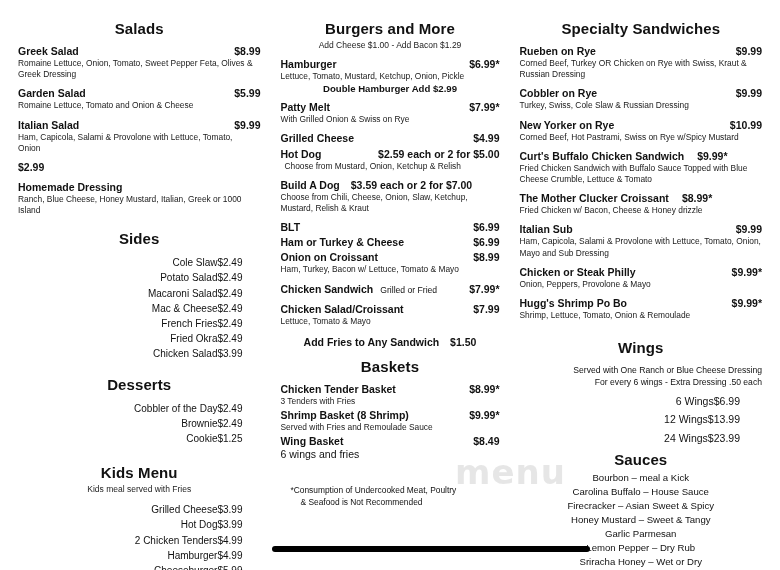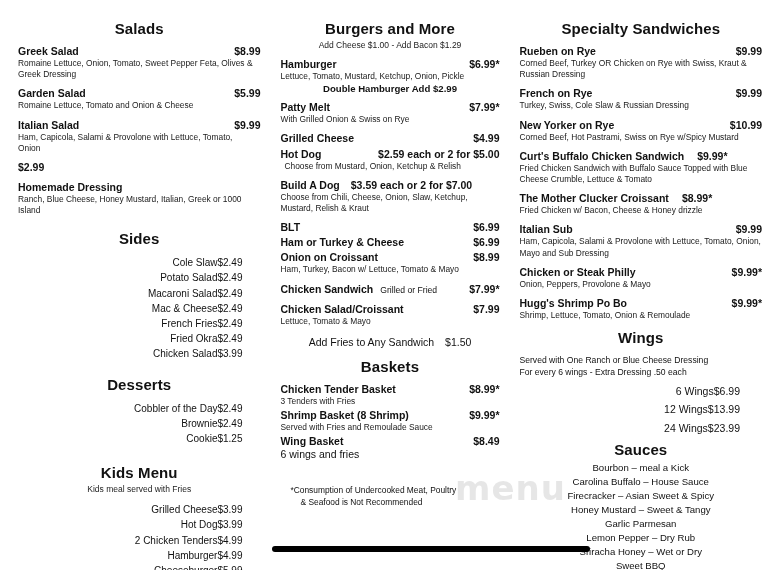--- a/index.html
+++ b/index.html
@@ -91,49 +91,49 @@
     font-size: 10px;
     line-height: 1.52;
   }
   .price-row .label { white-space: nowrap; }
   .price-row .value { white-space: nowrap; }
   .price-list.indent { padding-left: 14px; padding-right: 18px; }
   .price-list.wings  { padding-left: 2px; padding-right: 22px; }
   .price-list.wings .price-row { font-size: 10.5px; line-height: 1.75; }
 
   .centered-note {
-    text-align: left;
+    text-align: right;
     font-size: 8.6px;
     line-height: 1.4;
   }
   .center-line {
     text-align: center;
     font-size: 9.6px;
     line-height: 1.45;
   }
 
   .note-center-bold {
     text-align: center;
     font-size: 10.5px;
-    font-weight: normal;
+    font-weight: bold;
     margin: 9px 0 4px 0;
   }
 
   .footnote {
     font-size: 8.4px;
     line-height: 1.45;
     margin-top: 22px;
     padding-left: 10px;
   }
   .footnote .l2 { padding-left: 10px; display: block; }
 
   
   .watermark {
     position: absolute;
-    left: 455px; top: 468px;
+    left: 455px; top: 452px;
     font-size: 34px;
     font-weight: bold;
     color: rgba(140,140,140,0.22);
     letter-spacing: 1px;
     pointer-events: none;
     user-select: none;
     font-family: "DejaVu Sans", sans-serif;
   }
 
   
@@ -411,21 +411,21 @@
         <div class="item item-gap">
           <div class="item-head">
             <span class="item-name">Rueben on Rye</span>
             <span class="item-price">$9.99</span>
           </div>
           <div class="item-desc">Corned Beef, Turkey OR Chicken on Rye with Swiss, Kraut &amp; Russian Dressing</div>
         </div>
 
         <div class="item item-gap">
           <div class="item-head">
-            <span class="item-name">French on Rye</span>
+            <span class="item-name">Cobbler on Rye</span>
             <span class="item-price">$9.99</span>
           </div>
           <div class="item-desc">Turkey, Swiss, Cole Slaw &amp; Russian Dressing</div>
         </div>
 
         <div class="item item-gap">
           <div class="item-head">
             <span class="item-name">New Yorker on Rye</span>
             <span class="item-price">$10.99</span>
           </div>
@@ -466,21 +466,21 @@
 
         <div class="item">
           <div class="item-head">
             <span class="item-name">Hugg's Shrimp Po Bo</span>
             <span class="item-price">$9.99*</span>
           </div>
           <div class="item-desc">Shrimp, Lettuce, Tomato, Onion &amp; Remoulade</div>
         </div>
       </div>
 
-      <div class="section" style="margin-top:8px;">
+      <div class="section" style="margin-top:18px;">
         <div class="section-title">Wings</div>
         <div class="centered-note">Served with One Ranch or Blue Cheese Dressing</div>
         <div class="centered-note" style="margin-bottom:4px;">For every 6 wings - Extra Dressing .50 each</div>
         <div class="price-list wings">
           <div class="price-row">
               <span class="label">6 Wings</span>
               <span class="value">$6.99</span>
             </div>
           <div class="price-row">
               <span class="label">12 Wings</span>

